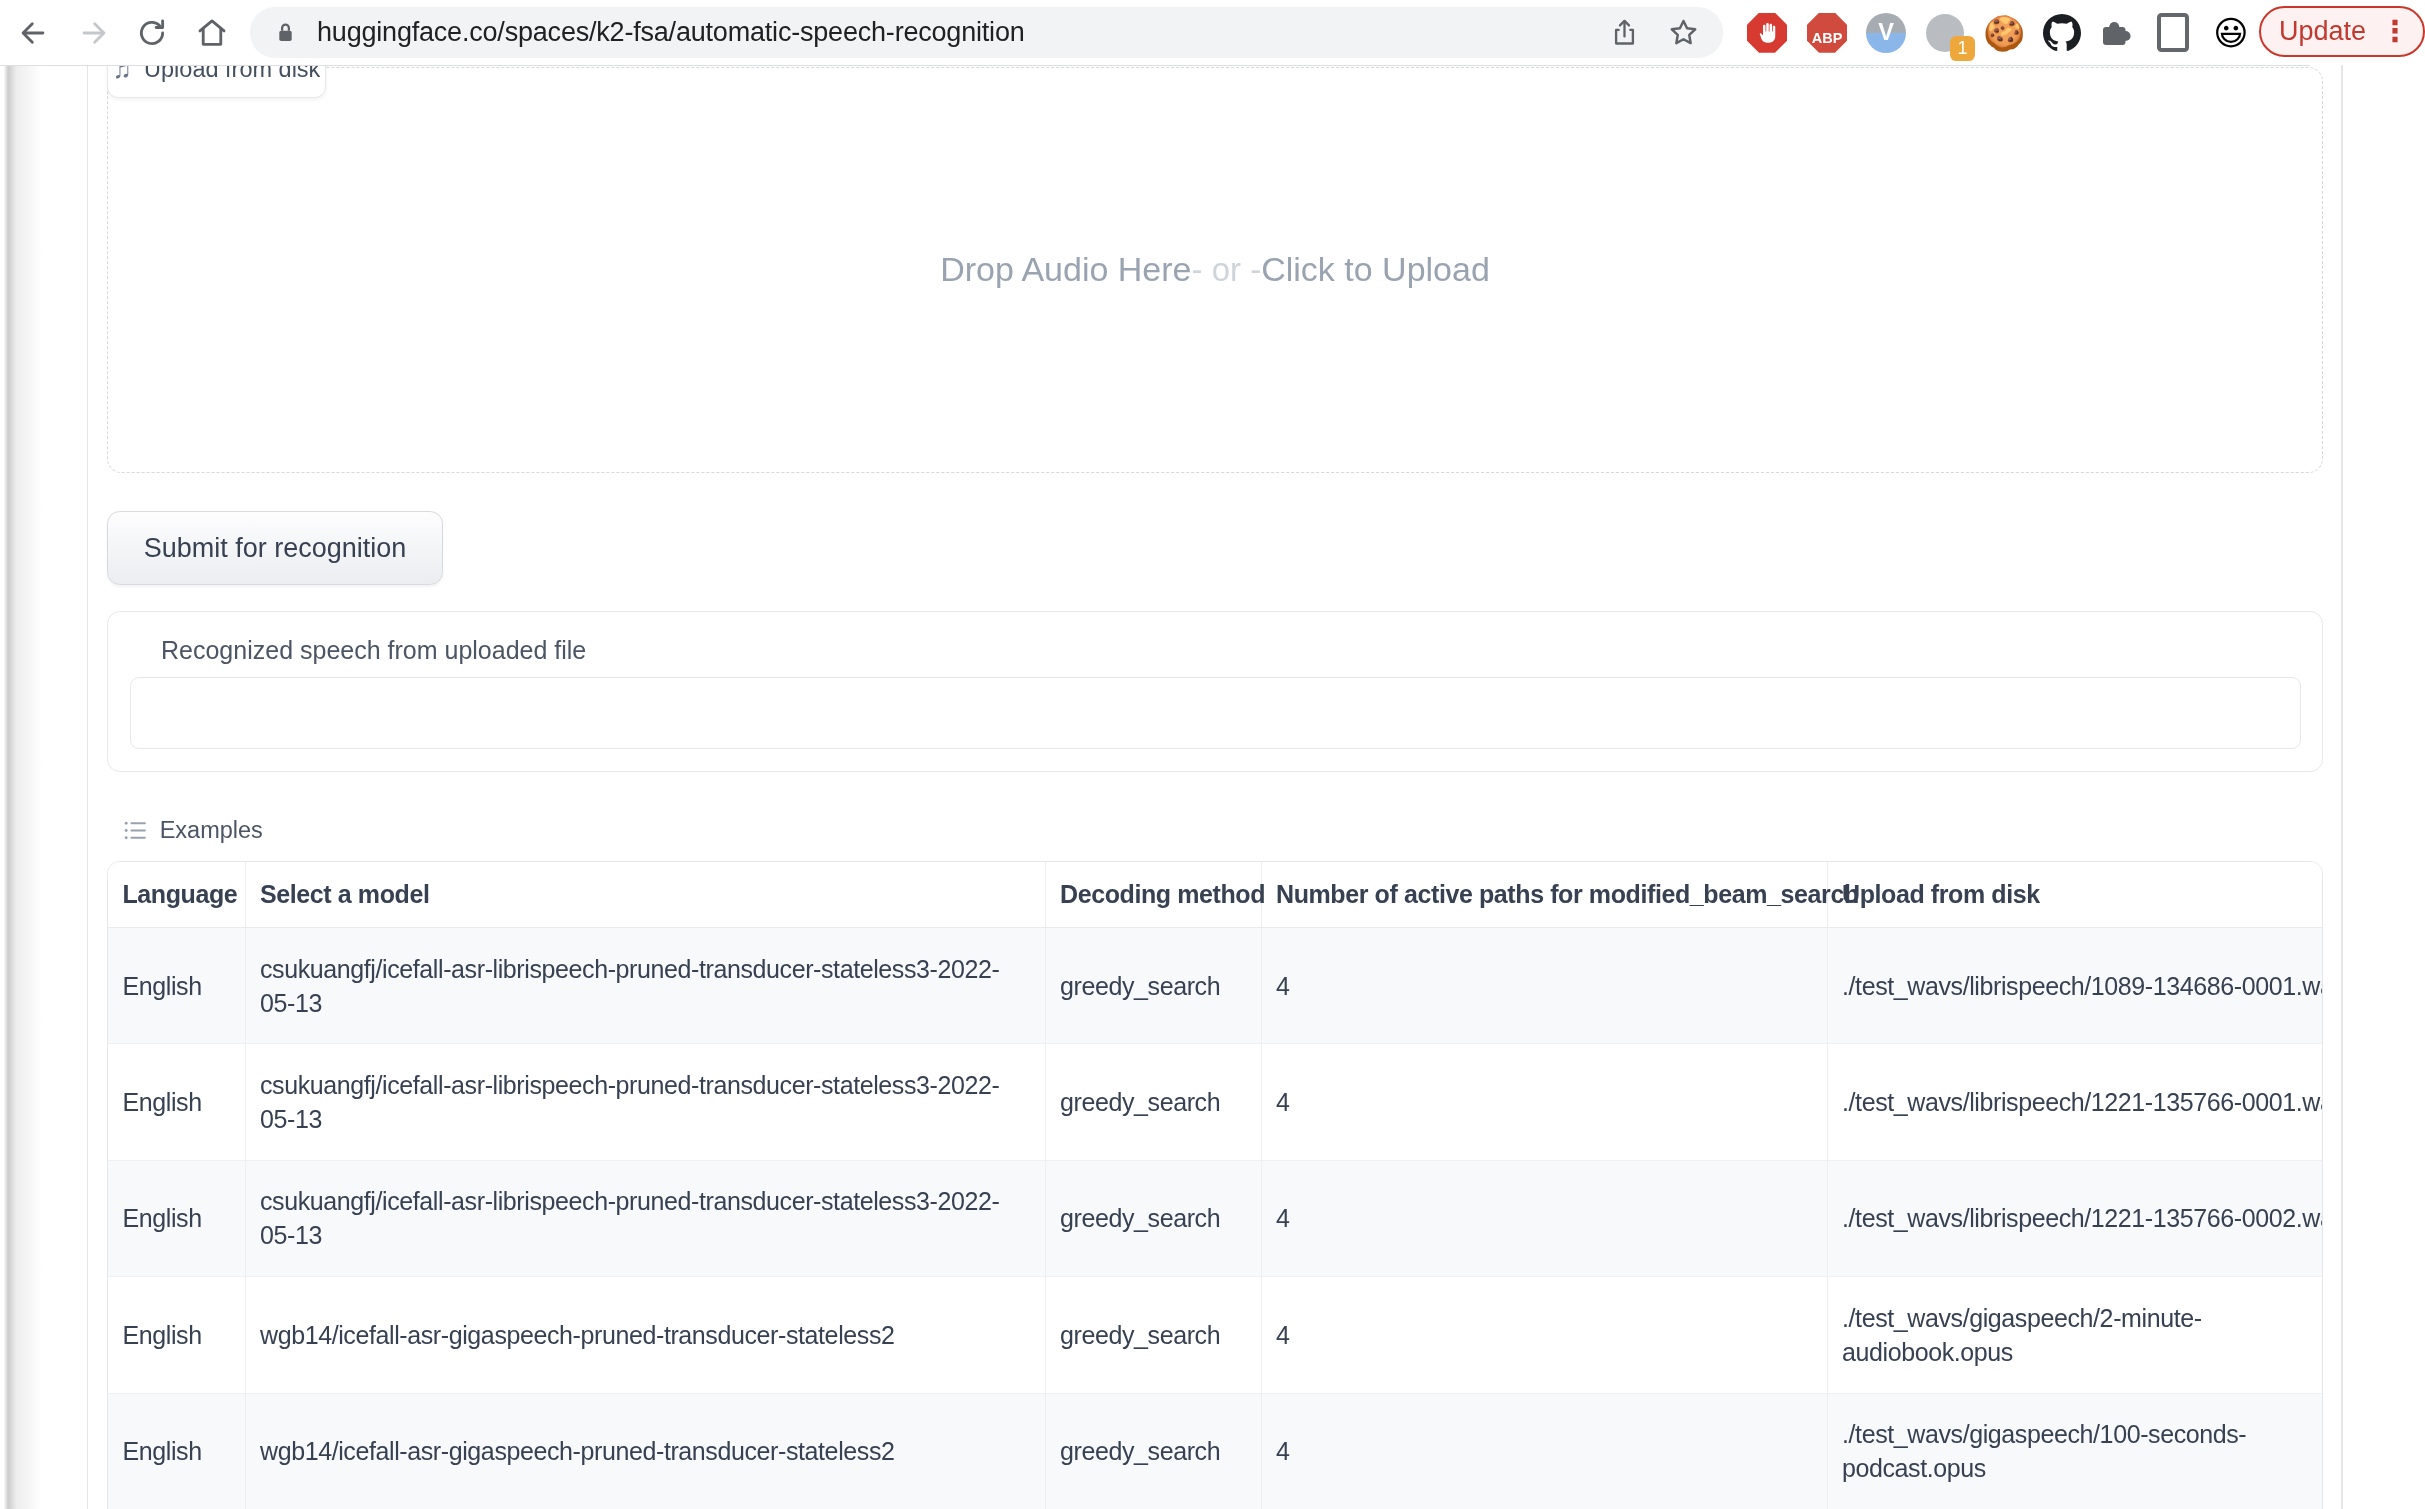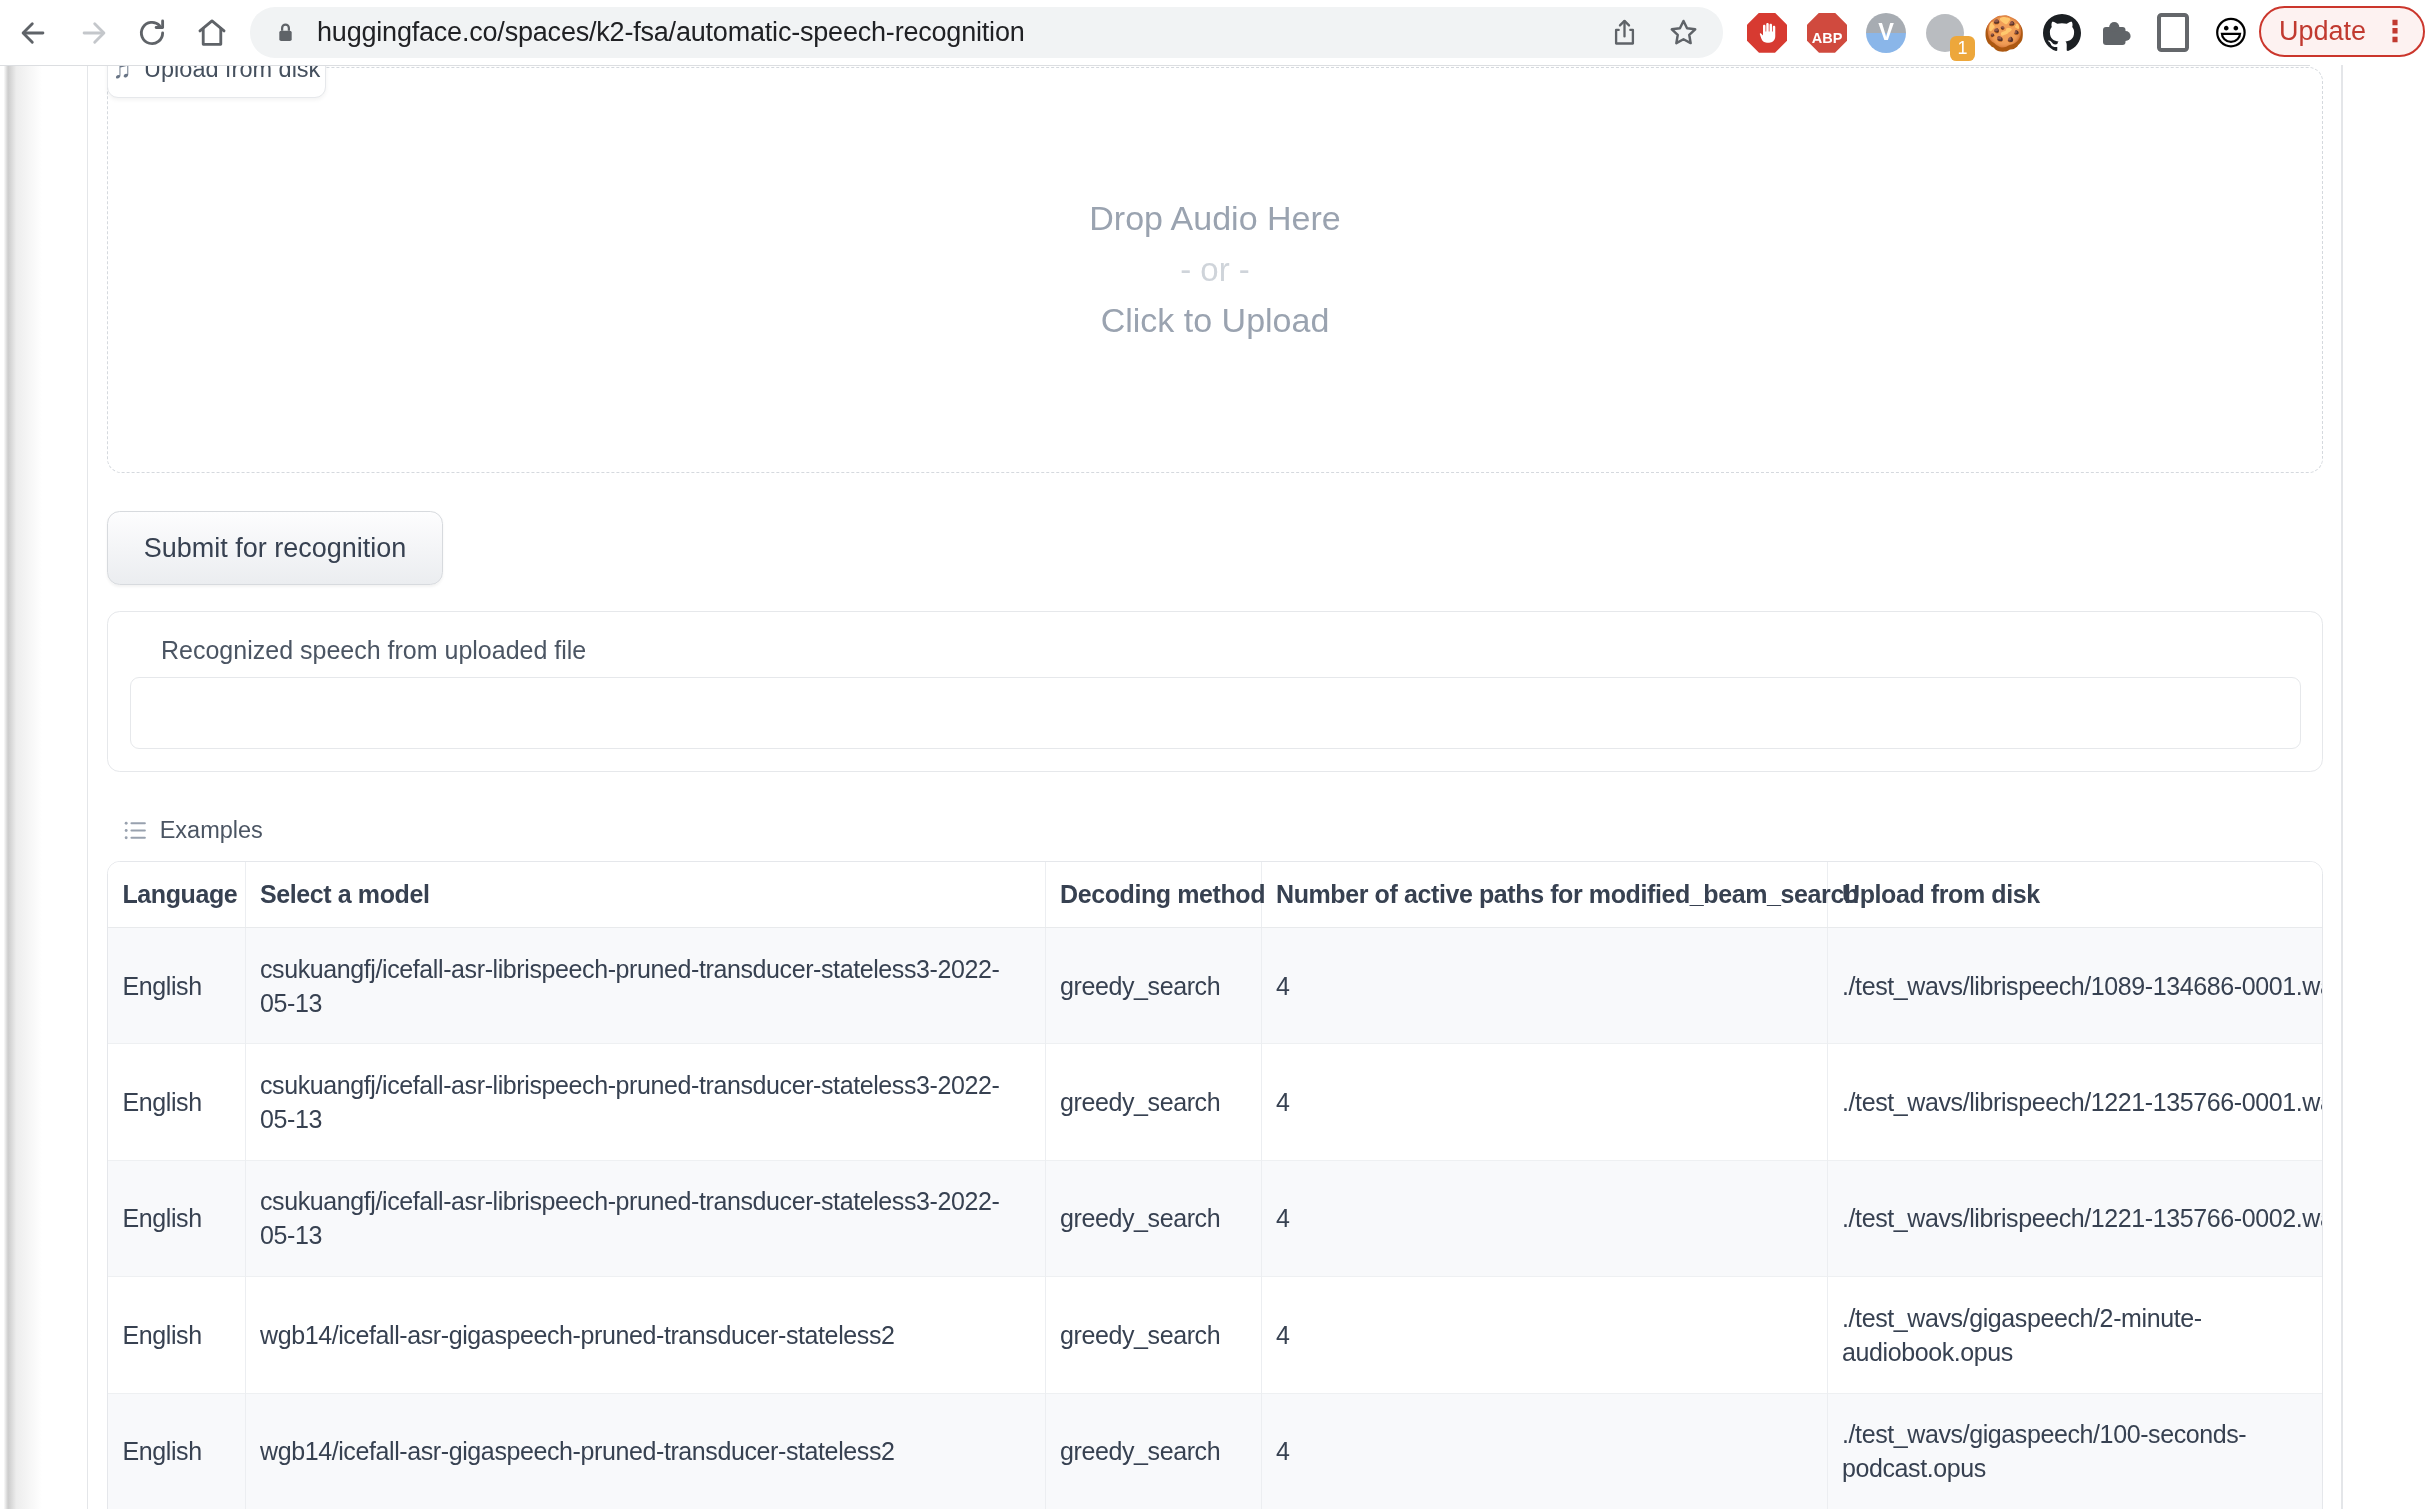--- a/index.html
+++ b/index.html
@@ -50,21 +50,21 @@
   .content{position:absolute;left:107px;top:65px;width:2218px;height:1444px;}
   .tab-chip{
     position:absolute;left:0;top:-23.5px;width:217px;height:54px;background:#fff;
     border:1.8px solid #e6e8eb;border-radius:11px;box-shadow:0 1.8px 4.5px rgba(0,0,0,.05);
     display:flex;align-items:center;justify-content:center;gap:12.7px;z-index:5;
   }
   .tab-chip .note{font-size:25px;color:#697586;line-height:1;}
   .tab-chip .lbl{font-size:23.5px;color:#45505e;}
   .dropzone{
     position:absolute;left:0;top:1.8px;width:2214px;height:404px;border:1.8px dashed #d5d9de;border-radius:14.5px;
-    display:flex;flex-direction:column;align-items:center;justify-content:center;background:#fff;
+    display:flex;flex-direction:row;align-items:center;justify-content:center;background:#fff;
   }
   .dz1,.dz3{font-size:34px;line-height:51px;color:#9aa3b0;}
   .dz2{font-size:33px;line-height:51px;color:#cfd4da;}
   .submit-btn{
     position:absolute;left:0;top:446px;width:334px;height:72px;border:1.8px solid #d7dade;border-radius:12.7px;
     background:linear-gradient(#fdfdfe,#ebedf0);box-shadow:0 1.8px 2.7px rgba(0,0,0,.05);
     display:flex;align-items:center;justify-content:center;font-size:27px;color:#374151;
   }
   .output-panel{
     position:absolute;left:0;top:546px;width:2214px;height:159px;border:1.8px solid #e6e8eb;border-radius:12.7px;background:#fff;

